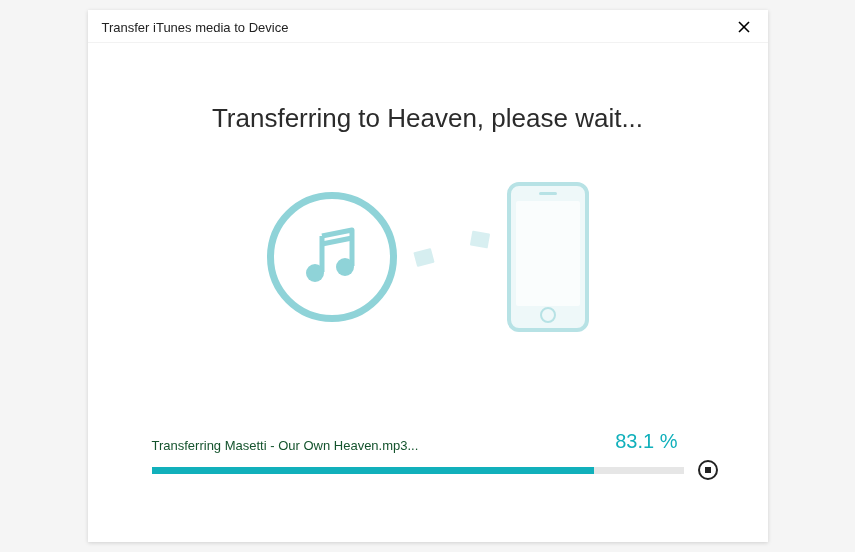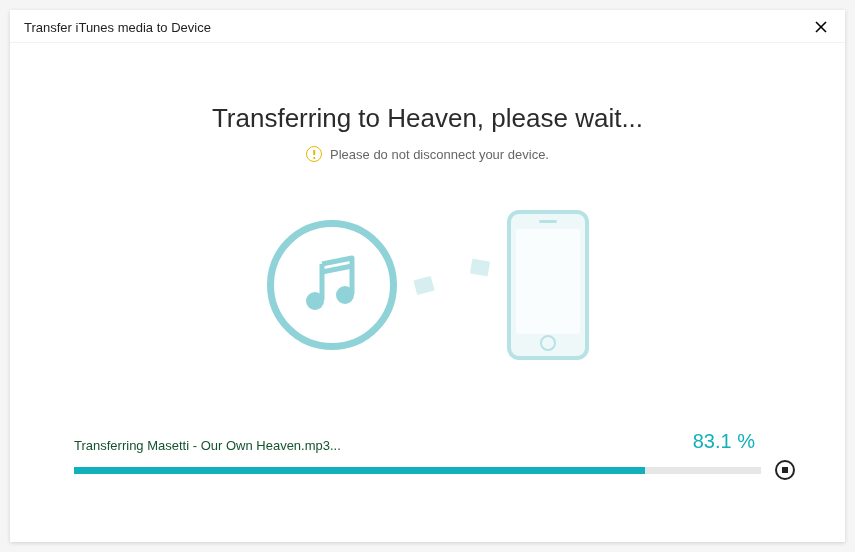--- a/index.html
+++ b/index.html
@@ -5,21 +5,21 @@
   * { box-sizing: border-box; margin: 0; padding: 0; }
   body {
     font-family: "Segoe UI", -apple-system, Arial, sans-serif;
     background: #f5f5f5;
     display: flex;
     justify-content: center;
     align-items: flex-start;
     padding: 10px;
   }
   .window {
-    width: 835px;
+    width: 680px;
     height: 532px;
     background: #ffffff;
     box-shadow: 0 1px 4px rgba(0,0,0,0.15);
     position: relative;
     display: flex;
     flex-direction: column;
   }
   .titlebar {
     display: flex;
     justify-content: space-between;
@@ -225,24 +225,20 @@
     <div class="close-btn">
       <svg width="14" height="14" viewBox="0 0 14 14">
         <line x1="2" y1="2" x2="12" y2="12" stroke="#000" stroke-width="1.6"></line>
         <line x1="12" y1="2" x2="2" y2="12" stroke="#000" stroke-width="1.6"></line>
       </svg>
     </div>
   </div>
 
   <div class="content">
     <div class="heading">Transferring to Heaven, please wait...</div>
-    <div class="warning-row">
-      <span class="warning-icon"></span>
-      <span>Please do not disconnect your device.</span>
-    </div>
 
     <div class="illustration">
       <div class="music-circle">
         <svg width="70" height="70" viewBox="0 0 70 70">
           <path d="M25 14 L55 8 L55 44" stroke="#8fd3d8" stroke-width="5" fill="none" stroke-linejoin="round"></path>
           <line x1="25" y1="14" x2="25" y2="50" stroke="#8fd3d8" stroke-width="5"></line>
           <line x1="25" y1="22" x2="55" y2="16" stroke="#8fd3d8" stroke-width="5"></line>
           <circle cx="18" cy="51" r="9" fill="#8fd3d8"></circle>
           <circle cx="48" cy="45" r="9" fill="#8fd3d8"></circle>
         </svg>

